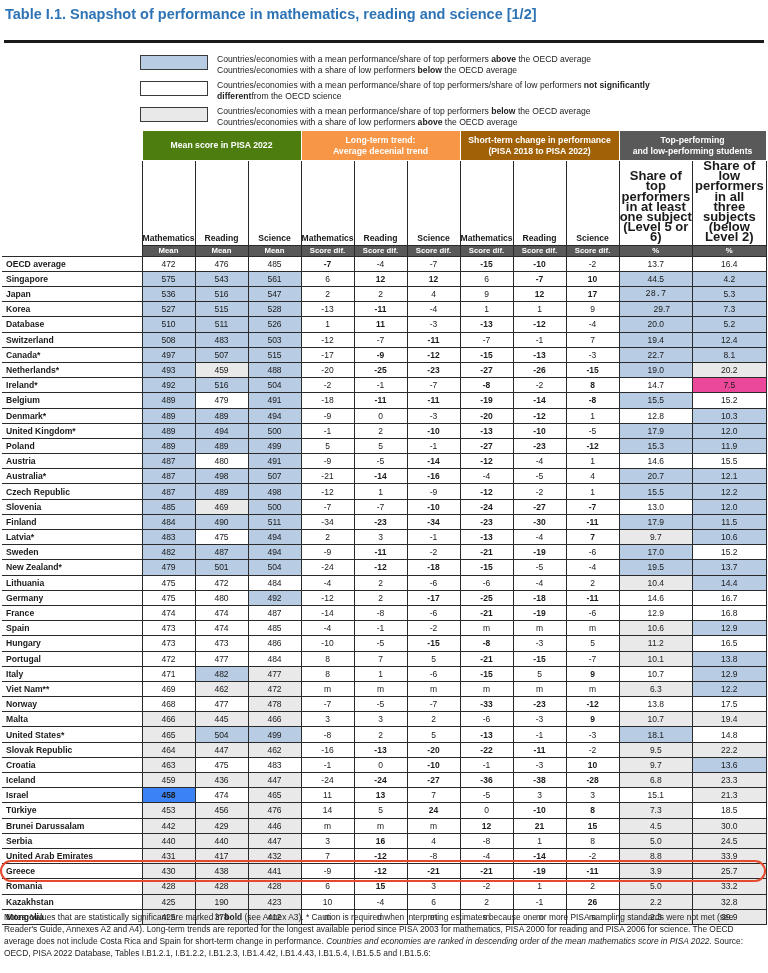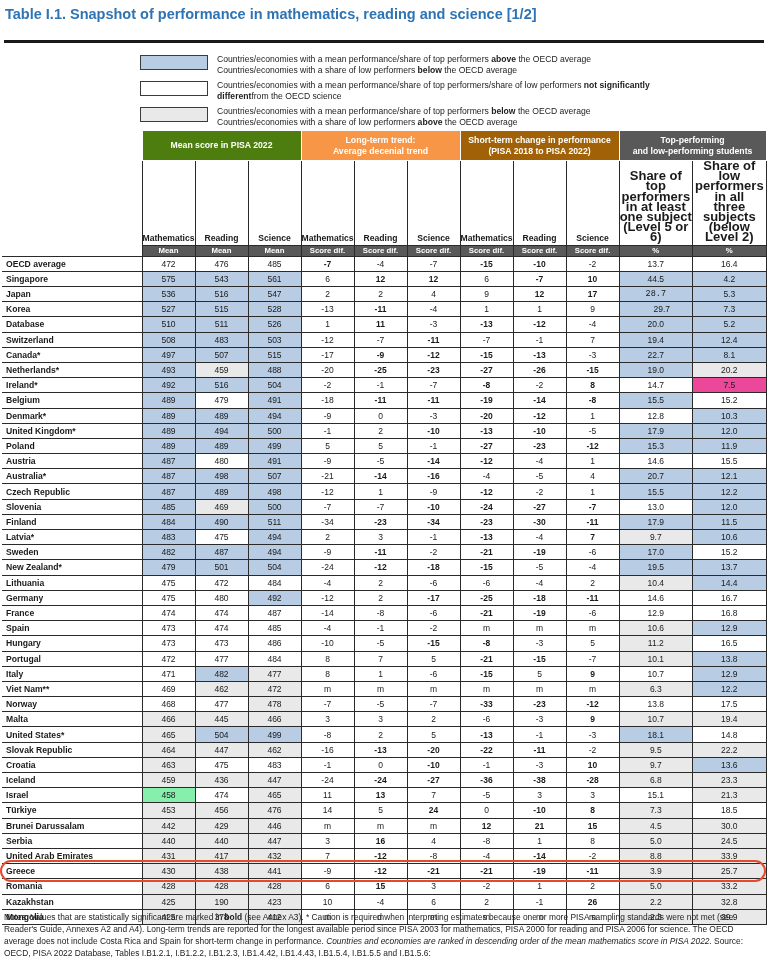--- a/index.html
+++ b/index.html
@@ -634,21 +634,21 @@
           <td class="num b" style="background: rgb(255, 255, 255);">-24</td>
           <td class="num b" style="background: rgb(255, 255, 255);">-27</td>
           <td class="num b" style="background: rgb(255, 255, 255);">-36</td>
           <td class="num b" style="background: rgb(255, 255, 255);">-38</td>
           <td class="num b" style="background: rgb(255, 255, 255);">-28</td>
           <td class="num" style="background: rgb(233, 233, 233);">6.8</td>
           <td class="num" style="background: rgb(233, 233, 233);">23.3</td>
         </tr>
         <tr>
           <td class="country">Israel</td>
-          <td class="num" style="background: #86efac;">458</td>
+          <td class="num" style="background: #3b82f6; font-weight: bold;">458</td>
           <td class="num" style="background: rgb(255, 255, 255);">474</td>
           <td class="num" style="background: rgb(233, 233, 233);">465</td>
           <td class="num" style="background: rgb(255, 255, 255);">11</td>
           <td class="num b" style="background: rgb(255, 255, 255);">13</td>
           <td class="num" style="background: rgb(255, 255, 255);">7</td>
           <td class="num" style="background: rgb(255, 255, 255);">-5</td>
           <td class="num" style="background: rgb(255, 255, 255);">3</td>
           <td class="num" style="background: rgb(255, 255, 255);">3</td>
           <td class="num" style="background: rgb(255, 255, 255);">15.1</td>
           <td class="num" style="background: rgb(233, 233, 233);">21.3</td>

